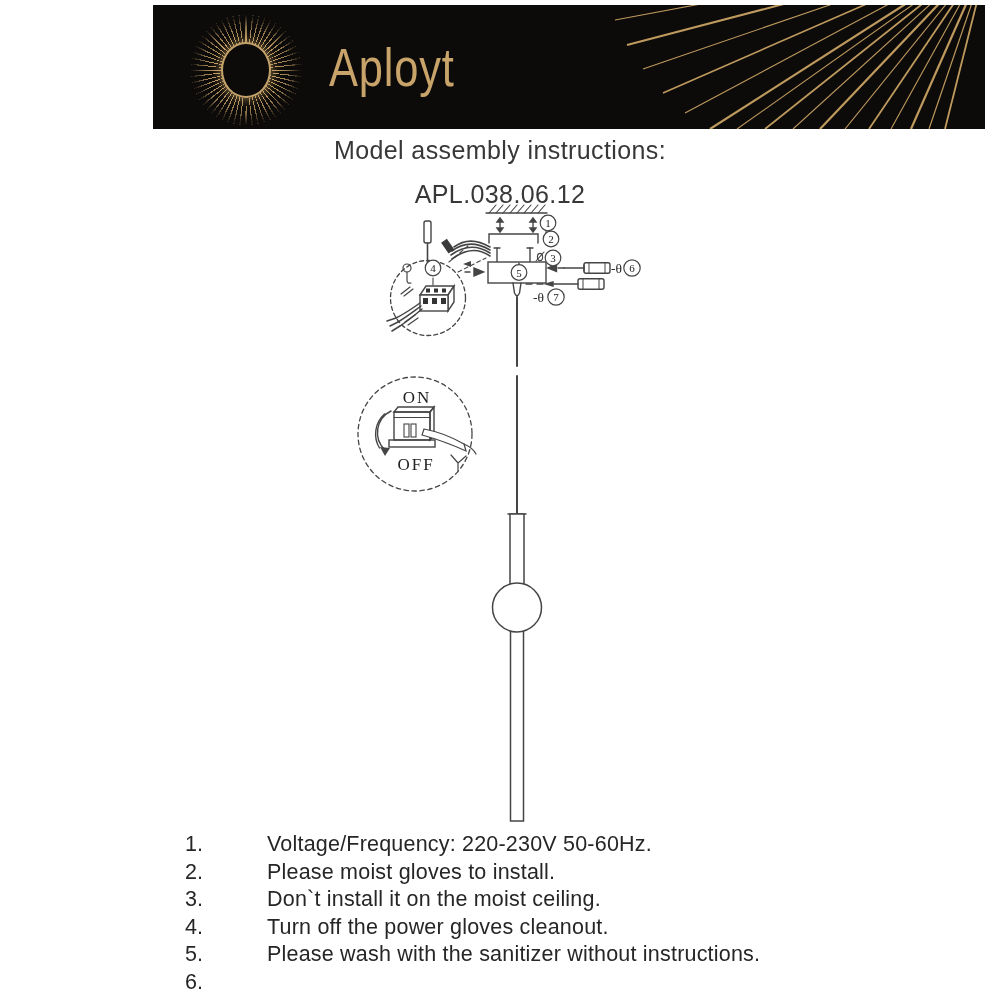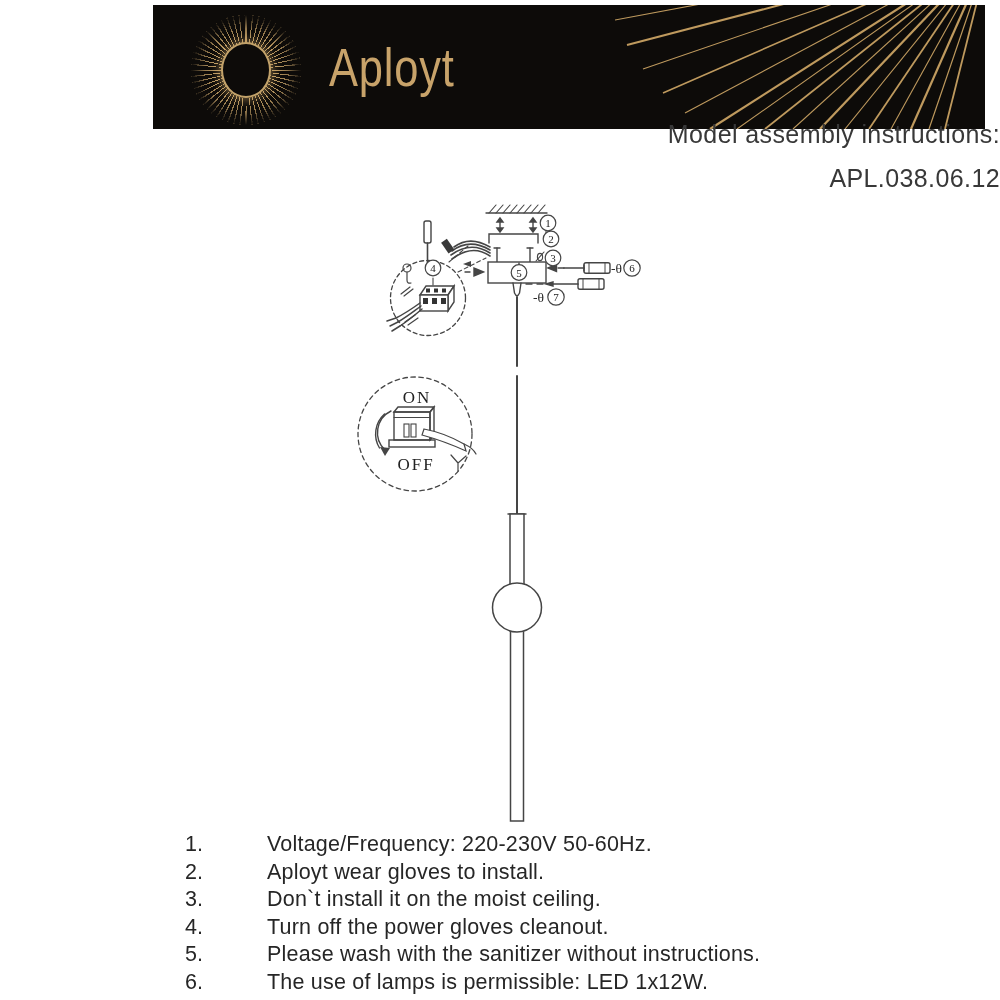--- a/index.html
+++ b/index.html
@@ -21,21 +21,21 @@
               transform:translate(-50%,-50%); width:46px; height:52px;
               background:#0d0b09; border-radius:50%;
               border:2px solid rgba(214,178,118,0.9);
               box-shadow:0 0 10px 2px rgba(201,164,103,0.55); }
   .brand { position:absolute; left:176px; top:36px; font-size:53px; line-height:1;
            color:#c8a36a; letter-spacing:1px; transform:scaleX(0.82);
            transform-origin:left center; font-weight:normal; }
   .banner-rays { position:absolute; right:0; top:0; }
 
   
-  .title-block { position:absolute; left:0; top:120px; width:1000px; text-align:right;
+  .title-block { position:absolute; left:0; top:136px; width:1000px; text-align:center;
                  color:#383838; }
   .title-line { font-size:25px; letter-spacing:0.4px; }
   .model-line { font-size:25px; margin-top:15px; letter-spacing:0.4px; }
 
   
   .diagram { position:absolute; left:340px; top:195px; }
   .diagram text { font-family:"Liberation Serif", serif; fill:#222; stroke:none; }
   .stencil { font-family:"DejaVu Sans Mono", monospace; fill:#454545; }
 
   
@@ -249,33 +249,32 @@
     </g>
   </svg>
 
   <div class="instructions">
     <div class="inst">
       <span class="num">1.</span>
       <span class="txt">Voltage/Frequency: 220-230V 50-60Hz.</span>
     </div>
     <div class="inst">
       <span class="num">2.</span>
-      <span class="txt">Aployt wear gloves to install.</span>
+      <span class="txt">Please moist gloves to install.</span>
     </div>
     <div class="inst">
       <span class="num">3.</span>
       <span class="txt">Don`t install it on the moist ceiling.</span>
     </div>
     <div class="inst">
       <span class="num">4.</span>
       <span class="txt">Turn off the power gloves cleanout.</span>
     </div>
     <div class="inst">
       <span class="num">5.</span>
       <span class="txt">Please wash with the sanitizer without instructions.</span>
     </div>
     <div class="inst">
       <span class="num">6.</span>
-      <span class="txt">The use of lamps is permissible: LED 1x12W.</span>
     </div>
   </div>
 
 </div>
 
 </body></html>

